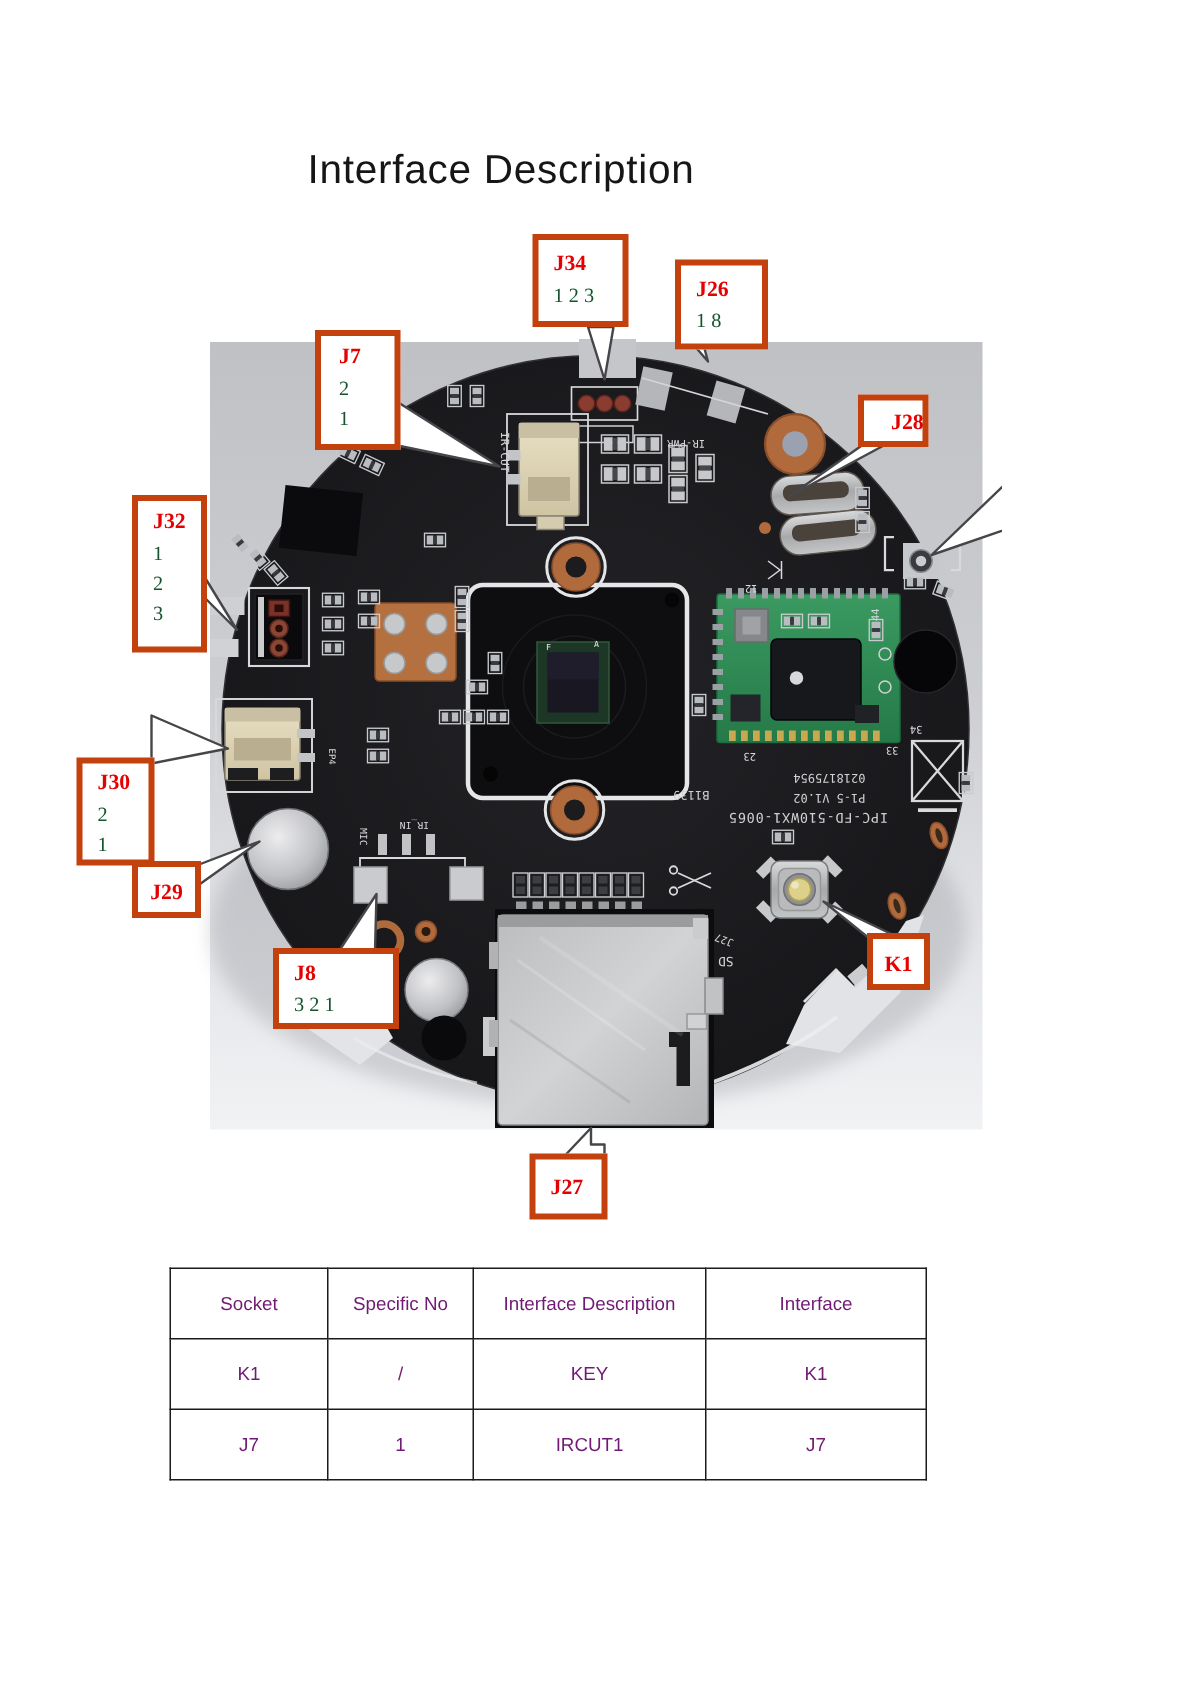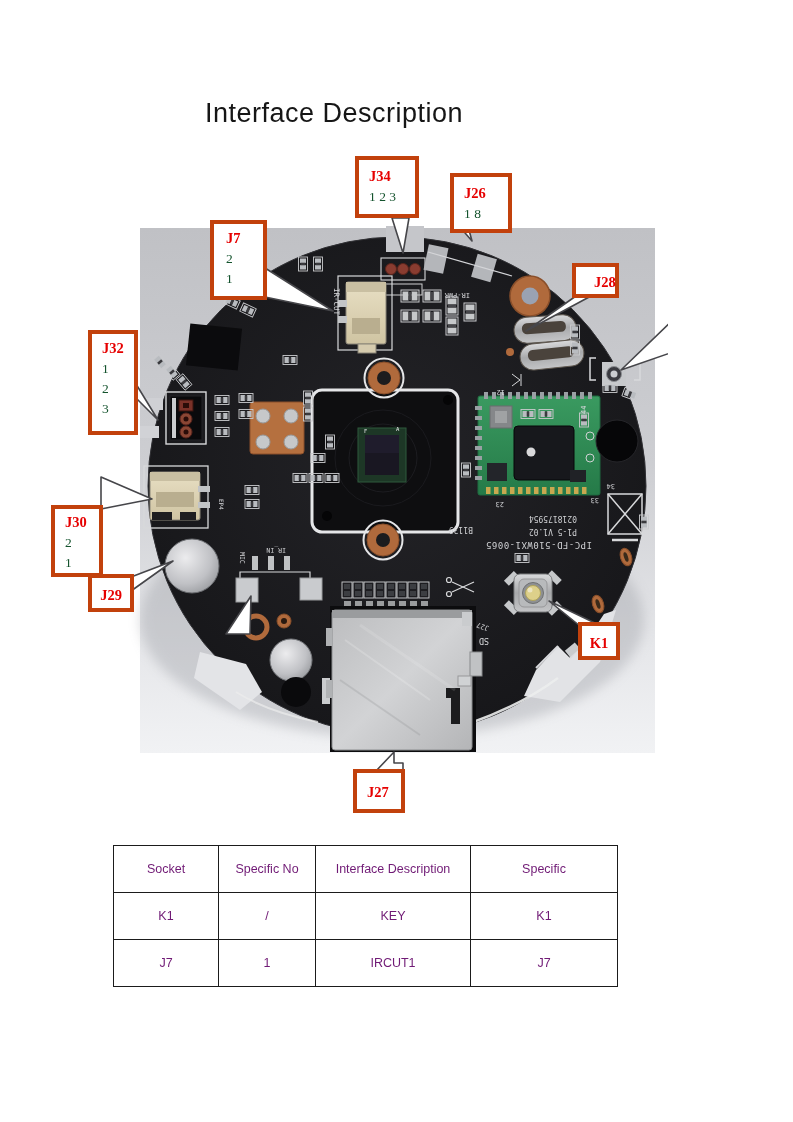--- a/index.html
+++ b/index.html
@@ -457,34 +457,38 @@
   </div>
   <div class="callout" id="c-j29">
     <span class="lbl">J29</span>
   </div>
   <div class="callout" id="c-j28">
     <span class="lbl">J28</span>
   </div>
   <div class="callout" id="c-u23">
     <span class="lbl">U23</span>
   </div>
+  <div class="callout" id="c-j8">
+    <span class="lbl">J8</span>
+    <span class="pin">3 2 1</span>
+  </div>
   <div class="callout" id="c-k1">
     <span class="lbl">K1</span>
   </div>
   <div class="callout" id="c-j27">
     <span class="lbl">J27</span>
   </div>
 
   <table class="iface-table">
     <tbody>
         <tr>
       <th class="col-socket">Socket</th>
       <th class="col-no">Specific No</th>
       <th class="col-desc">Interface Description</th>
-      <th class="col-func">Specific</th>
+      <th class="col-func">Interface</th>
     </tr>
     <tr>
       <td>K1</td>
       <td>/</td>
       <td>KEY</td>
       <td>K1</td>
     </tr>
     <tr>
       <td>J7</td>
       <td>1</td>

